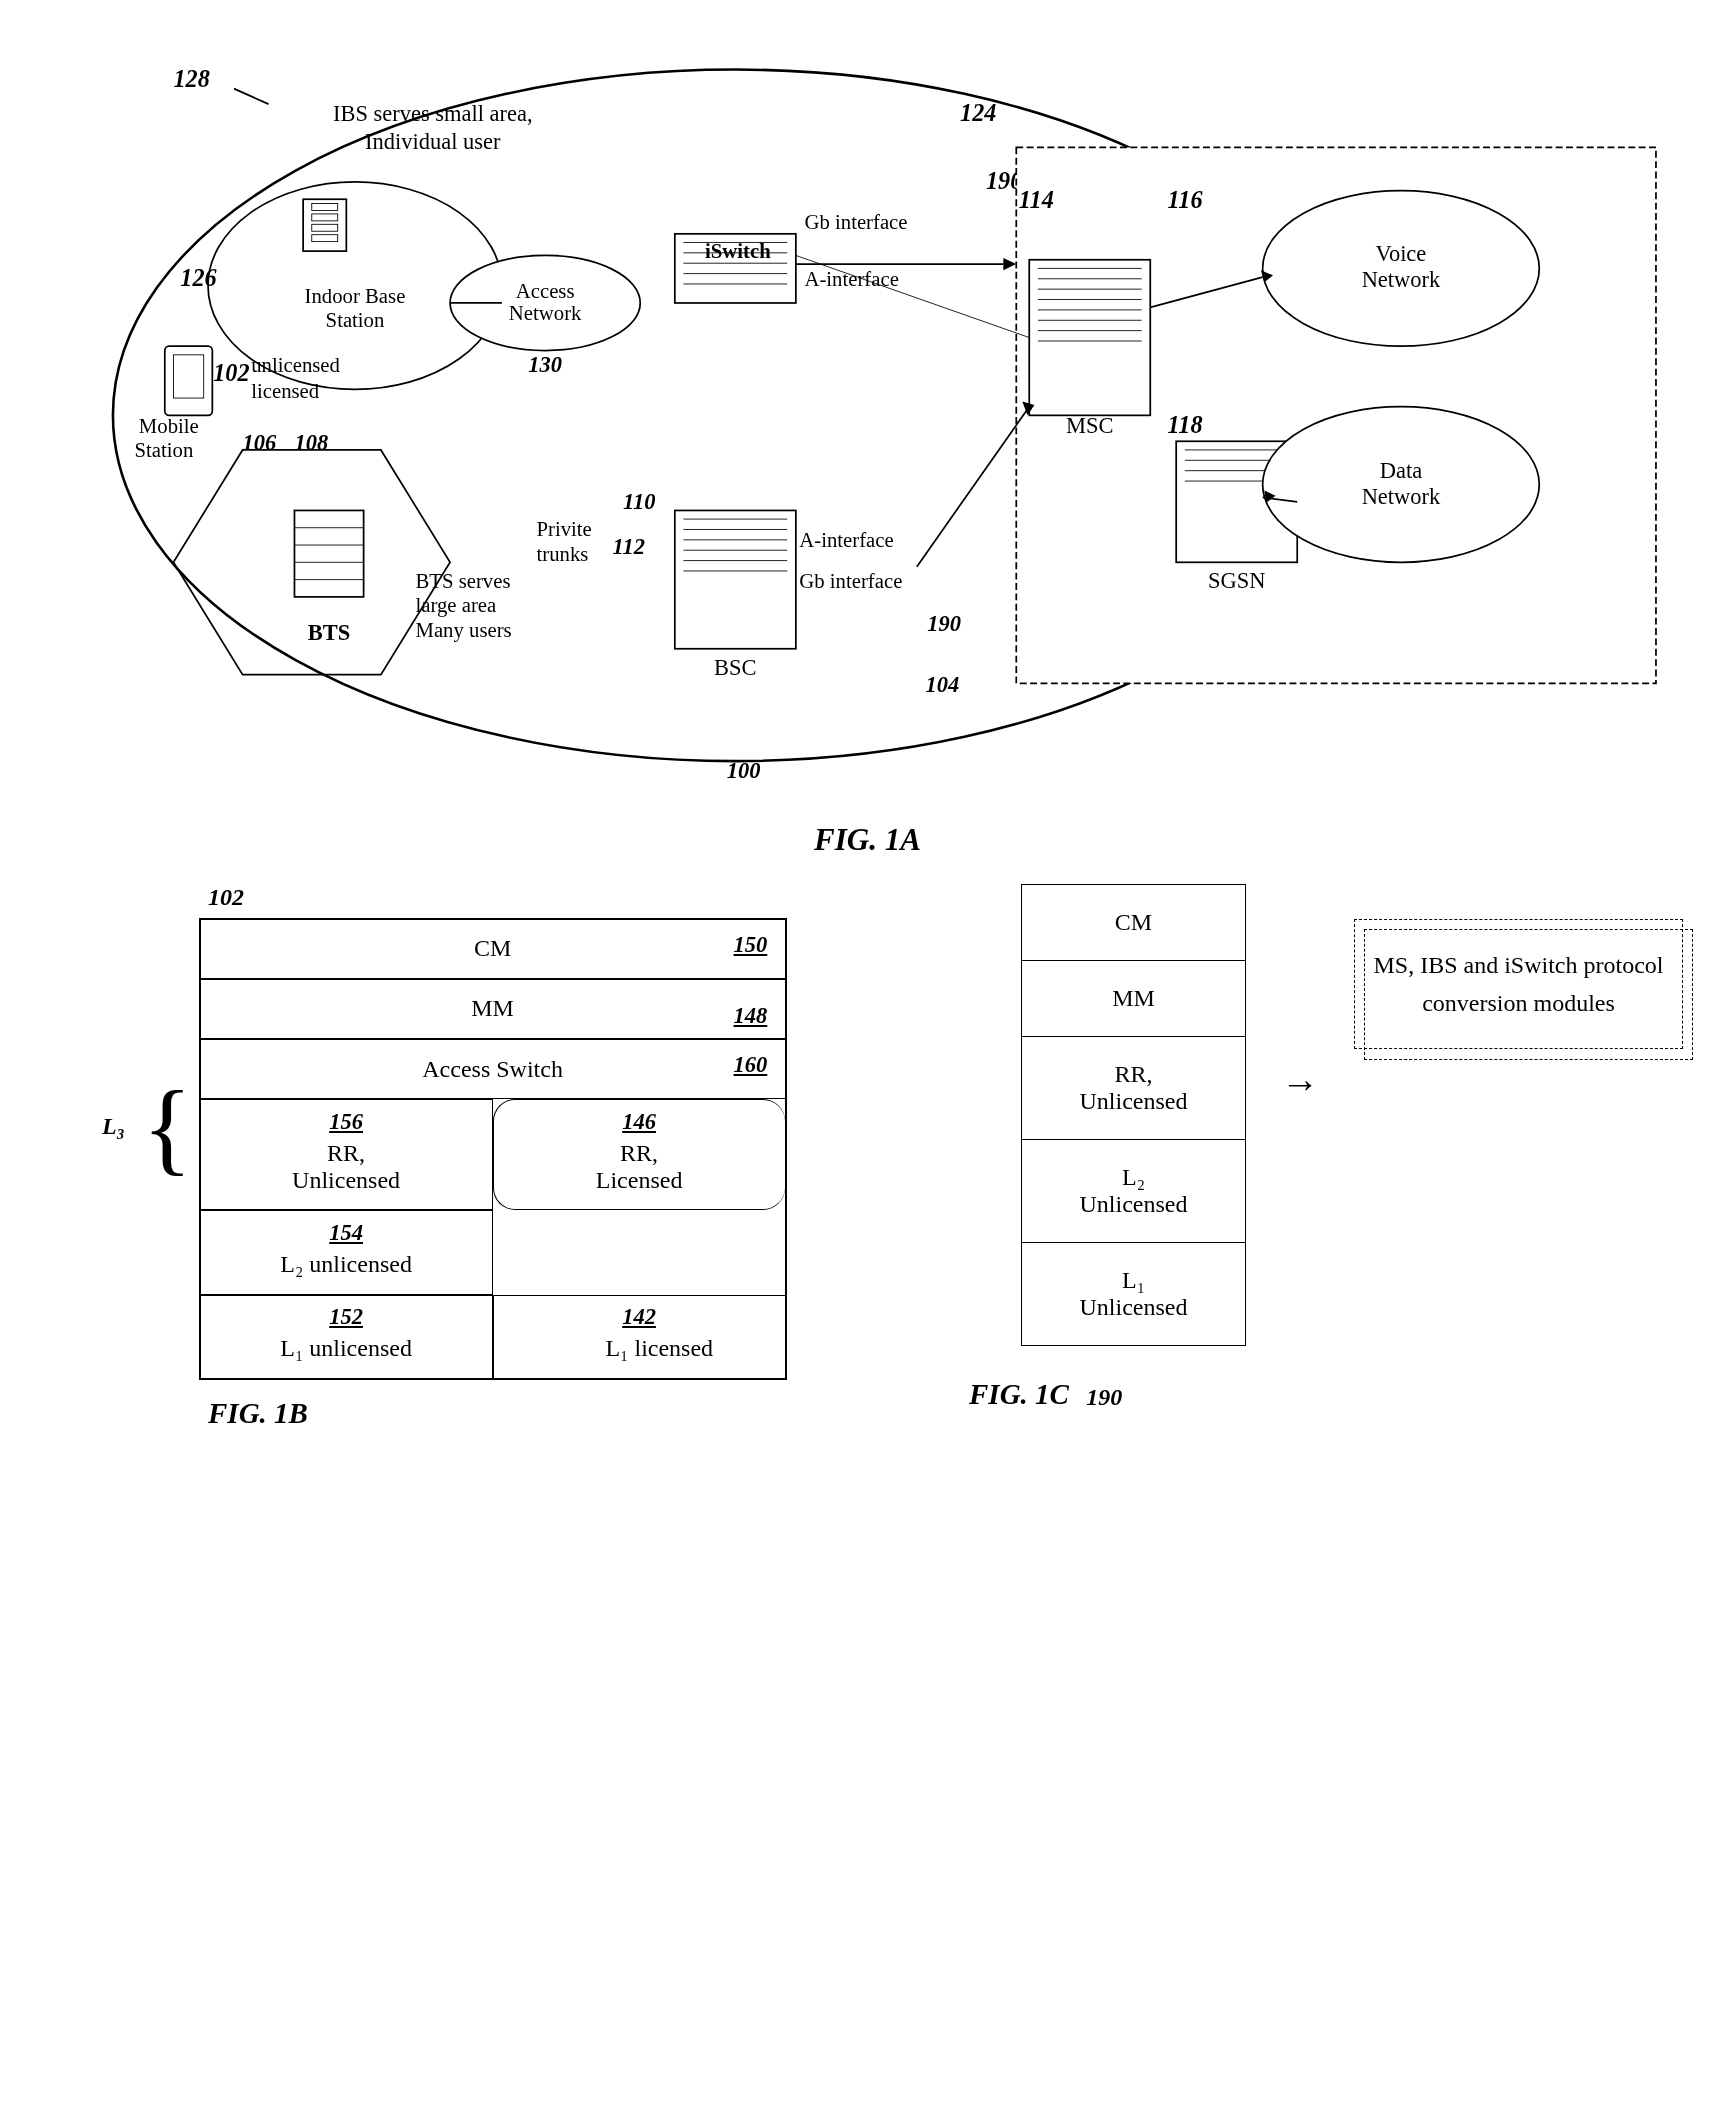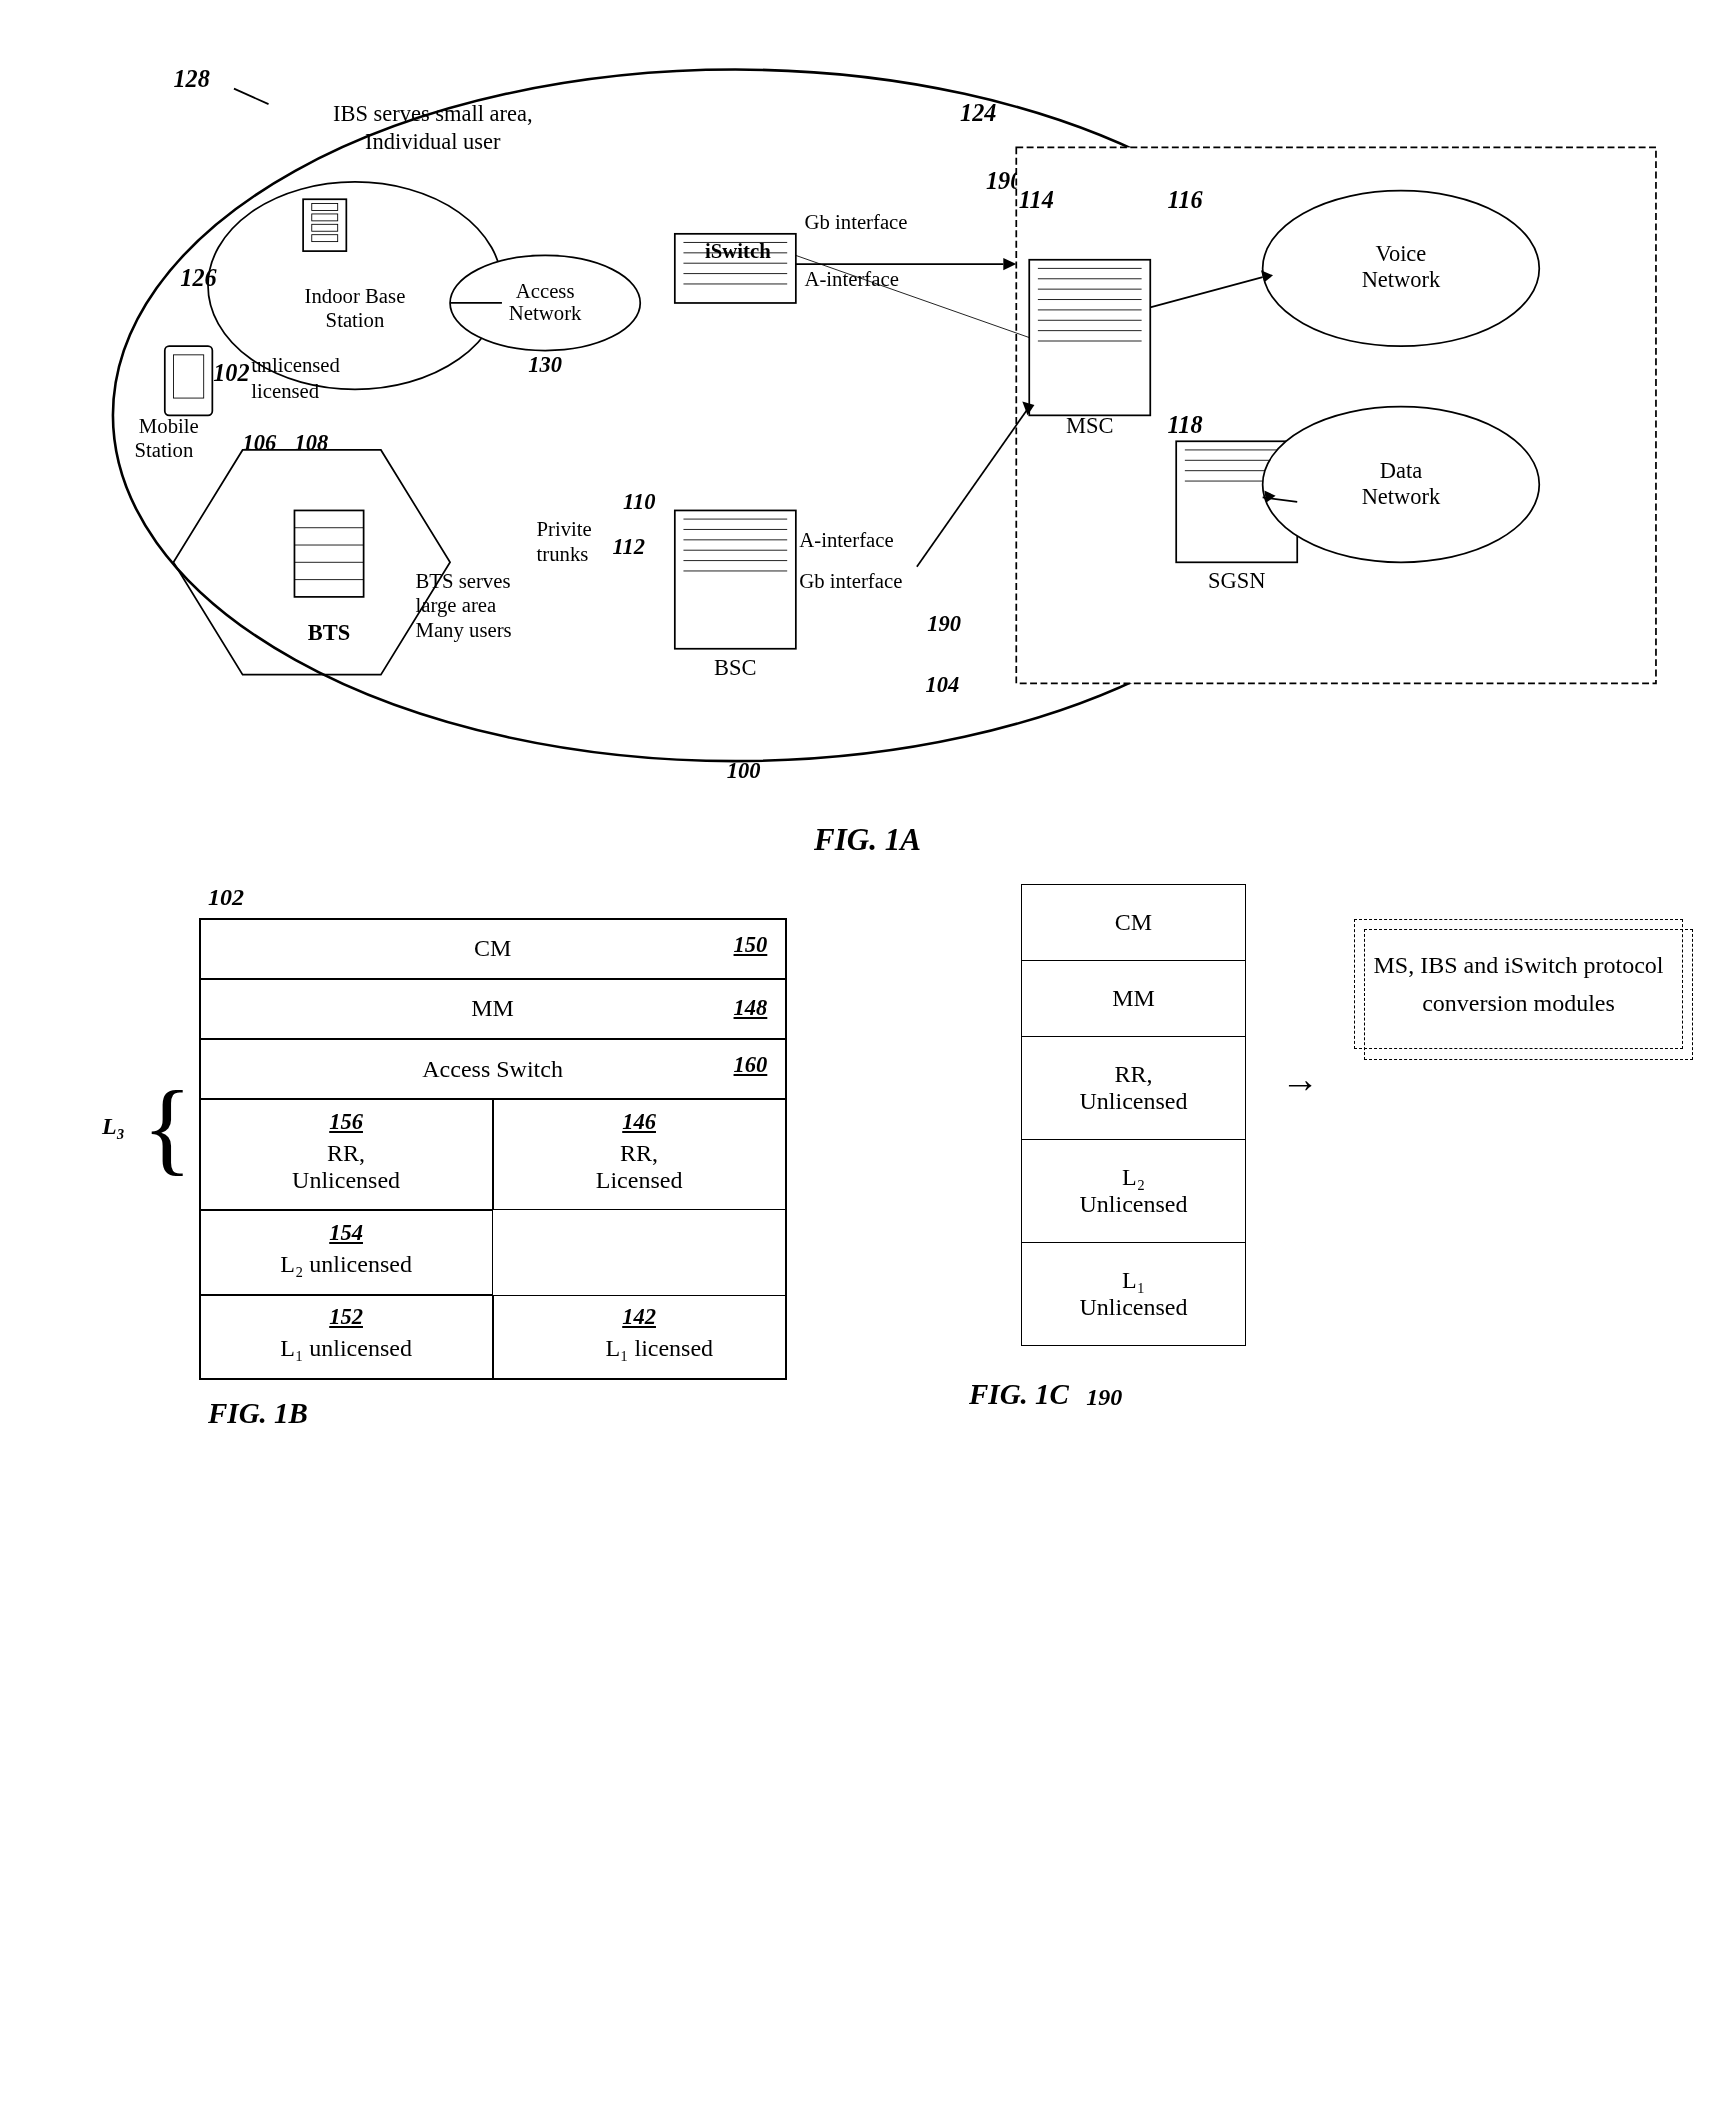--- a/index.html
+++ b/index.html
@@ -325,37 +325,37 @@
         <div class="fig1b-row">
           <div class="fig1b-cell full" style="border-top:none; border-left:none; border-right:none;">
             <span>CM</span>
             <span class="ref-under" style="position:absolute; right:17.3px; top:12px;">150</span>
           </div>
         </div>
 
         <div class="fig1b-row">
           <div class="fig1b-cell full" style="border-left:none; border-right:none;">
             <span>MM</span>
-            <span class="ref-under" style="position:absolute; right:17.3px; top:15px;text-align:center;">148</span>
+            <span class="ref-under" style="position:absolute; right:17.3px; top:23px;text-align:center;">148</span>
           </div>
         </div>
 
         <div class="fig1b-row">
           <div class="fig1b-cell full" style="border-left:none; border-right:none;">
             <span>Access Switch</span>
             <span class="ref-under" style="position:absolute; right:17.3px; top:12px;">160</span>
           </div>
         </div>
 
         <div class="fig1b-row">
           <div class="fig1b-cell half" style="border-left:none;">
             <span class="ref-under" style="position:absolute; top:8.6px; left:50%; transform:translateX(-50%);">156</span>
             <span style="margin-top:24px;">RR,<br>Unlicensed</span>
           </div>
-          <div class="fig1b-cell half" style="border-right:none;">
+          <div class="fig1b-cell half" style="border-right:none;border-radius:22px;">
             <span class="ref-under" style="position:absolute; top:8.6px; left:50%; transform:translateX(-50%);">146</span>
             <span style="margin-top:24px;">RR,<br>Licensed</span>
           </div>
         </div>
 
         <div class="fig1b-row">
           <div class="fig1b-cell half" style="border-left:none;text-align:right;">
             <span class="ref-under" style="position:absolute; top:8.6px; left:50%; transform:translateX(-50%);">154</span>
             <span style="margin-top:24px;">L₂ unlicensed</span>
           </div>

